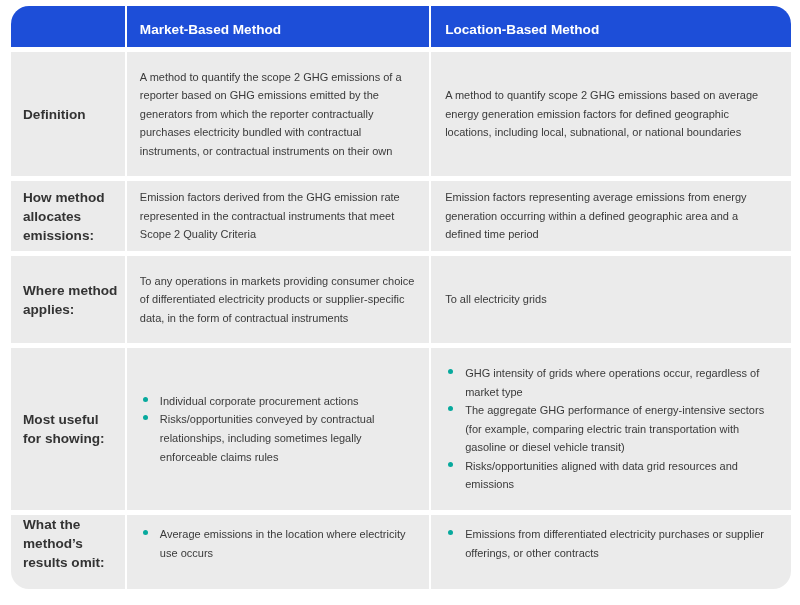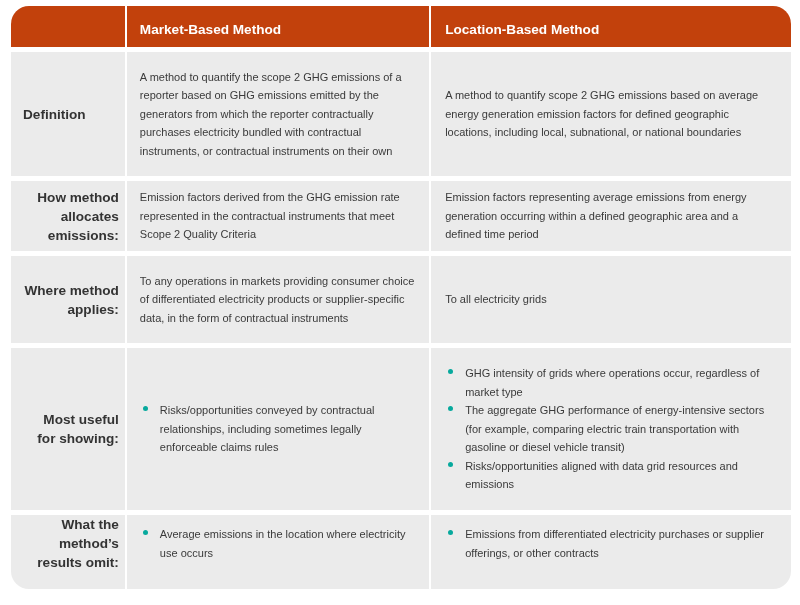--- a/index.html
+++ b/index.html
@@ -29,25 +29,25 @@
       margin-bottom: 5px;
     }
     .cell {
       box-sizing: border-box;
       background: #ebebeb;
       display: flex;
       align-items: center;
       font-size: 11px;
       line-height: 18.6px;
     }
-    .c1 { width: 122px; padding-left: 12px; padding-right: 6px; text-align: right; }
+    .c1 { width: 122px; padding-left: 12px; padding-right: 6px; }
     .c2 { width: 326px; margin-left: 2px; padding-left: 13px; padding-right: 10px; }
     .c3 { width: 388px; margin-left: 2px; padding-left: 14px; padding-right: 14px; }
     .header .cell {
-      background: #c2410c;
+      background: #1d4ed8;
       color: #ffffff;
       font-weight: bold;
       font-size: 13.6px;
       height: 41px;
       padding-top: 8px;
     }
     .header .c1 { border-top-left-radius: 18px; }
     .header .c3 { border-top-right-radius: 18px; }
     .label {
       font-weight: bold;
@@ -104,20 +104,21 @@
   <div class="row" style="height:87px">
     <div class="cell c1 label">Where method applies:</div>
     <div class="cell c2">To any operations in markets providing consumer choice of differentiated electricity products or supplier-specific data, in the form of contractual instruments</div>
     <div class="cell c3">To all electricity grids</div>
   </div>
 
   <div class="row" style="height:162px">
     <div class="cell c1 label">Most useful for showing:</div>
     <div class="cell c2">
       <ul class="bullets">
+        <li>Individual corporate procurement actions</li>
         <li>Risks/opportunities conveyed by contractual relationships, including sometimes legally enforceable claims rules</li>
       </ul>
     </div>
     <div class="cell c3">
       <ul class="bullets">
         <li>GHG intensity of grids where operations occur, regardless of market type</li>
         <li>The aggregate GHG performance of energy-intensive sectors (for example, comparing electric train transportation with gasoline or diesel vehicle transit)</li>
         <li>Risks/opportunities aligned with data grid resources and emissions</li>
       </ul>
     </div>

